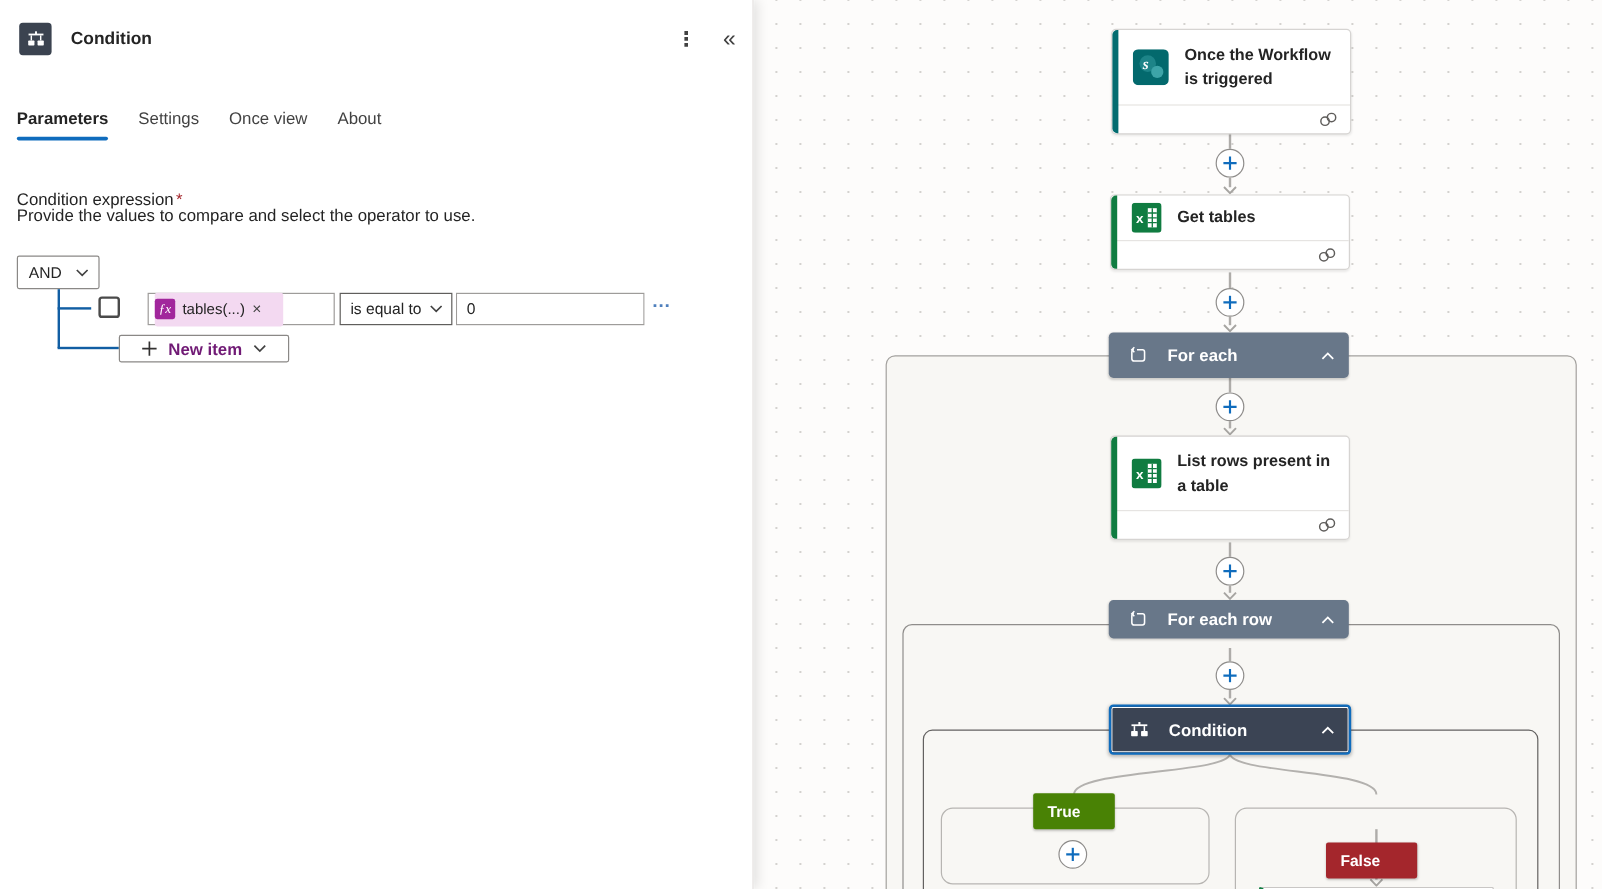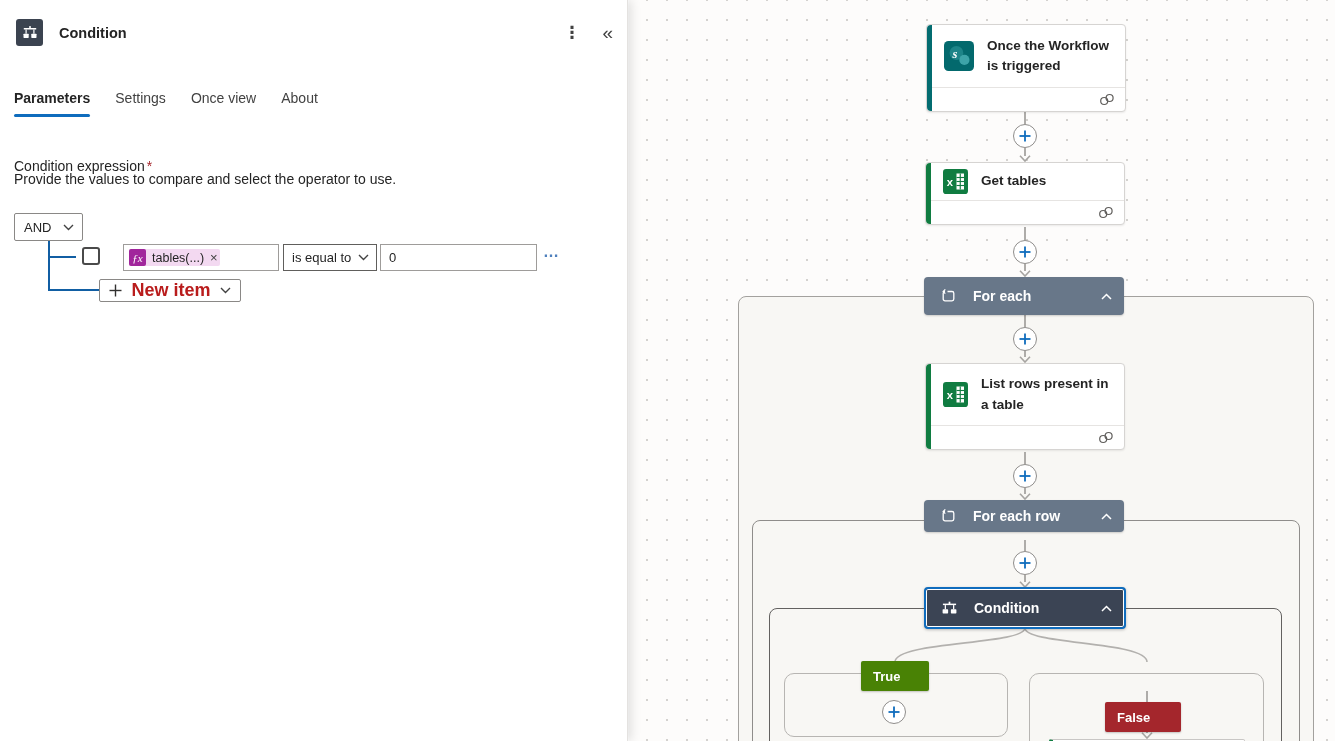--- a/index.html
+++ b/index.html
@@ -30,39 +30,39 @@
   .and-dd span { font-size:13px; color:#242424; }
 
   .tree-v { position:absolute; left:48px; top:241px; width:2px; height:49px; background:#115ea3; }
   .tree-h1 { position:absolute; left:48px; top:256px; width:28px; height:2px; background:#115ea3; }
   .tree-h2 { position:absolute; left:48px; top:289px; width:51px; height:2px; background:#115ea3; }
 
   .row-checkbox { position:absolute; left:82px; top:247px; width:18px; height:18px; border:2px solid #4a4a4a; border-radius:3px; background:#fff; cursor:pointer; }
 
   .operand1 { position:absolute; left:123px; top:244px; width:156px; height:27px; border:1px solid #9e9c9a; background:#fff;
               display:flex; align-items:center; padding-left:5px; cursor:text; }
-  .token-pill { display:inline-flex; align-items:center; background:#f3d9f1; border-radius:2px; height:17px; padding-right:2px; gap:6px; }
+  .token-pill { display:inline-flex; align-items:center; background:#f3d9f1; border-radius:2px; height:28px; padding-right:18px; gap:6px; }
   .fx-chip { width:17px; height:17px; background:#a1269c; border-radius:2px; color:#fff; font-style:italic; font-size:11px;
              display:flex; align-items:center; justify-content:center; font-family:"Liberation Serif","DejaVu Serif",serif; }
   .token-text { font-size:12.5px; color:#242424; }
   .token-x { font-size:13px; color:#424242; cursor:pointer; line-height:1; }
 
   .operator-dd { position:absolute; left:283px; top:244px; width:94px; height:27px; border:1px solid #605e5c; background:#fff;
                  display:flex; align-items:center; justify-content:space-between; padding:0 7px 0 8px; cursor:pointer; }
   .operator-dd span { font-size:13px; color:#242424; }
 
   .operand2 { position:absolute; left:380px; top:244px; width:157px; height:27px; border:1px solid #9e9c9a; background:#fff; }
   .operand2 input { width:100%; height:100%; border:none; outline:none; font-size:13px; color:#242424; padding-left:8px;
                     font-family:"Liberation Sans","DejaVu Sans",sans-serif; }
 
   .more-btn { position:absolute; left:543px; top:243px; font-size:16px; font-weight:700; color:#4f80bd; letter-spacing:1px; cursor:pointer; }
 
   .new-item { position:absolute; left:99px; top:279px; width:142px; height:23px; border:1px solid #8a8886; border-radius:2px;
               background:#fff; display:flex; align-items:center; justify-content:center; gap:9px; cursor:pointer; }
-  .new-item span { font-size:18px; font-weight:700; color:#b91c1c; }
+  .new-item span { font-size:14px; font-weight:700; color:#701a75; }
 
   
   .canvas { position:absolute; left:629px; top:0; width:706px; height:741px;
             background-color:#fdfcfb;
             background-image:radial-gradient(circle, #d4d2cf 1.1px, transparent 1.3px);
             background-size:20px 20px; background-position:8px 10px; }
 
   .scope { position:absolute; border-radius:8px; background:#f8f7f4; z-index:1; }
   .scope.foreach     { left:109px; top:296px; width:576px; height:470px; border:1px solid #a3a19e; }
   .scope.foreachrow  { left:123px; top:520px; width:548px; height:250px; border:1px solid #8f8d8b; }

